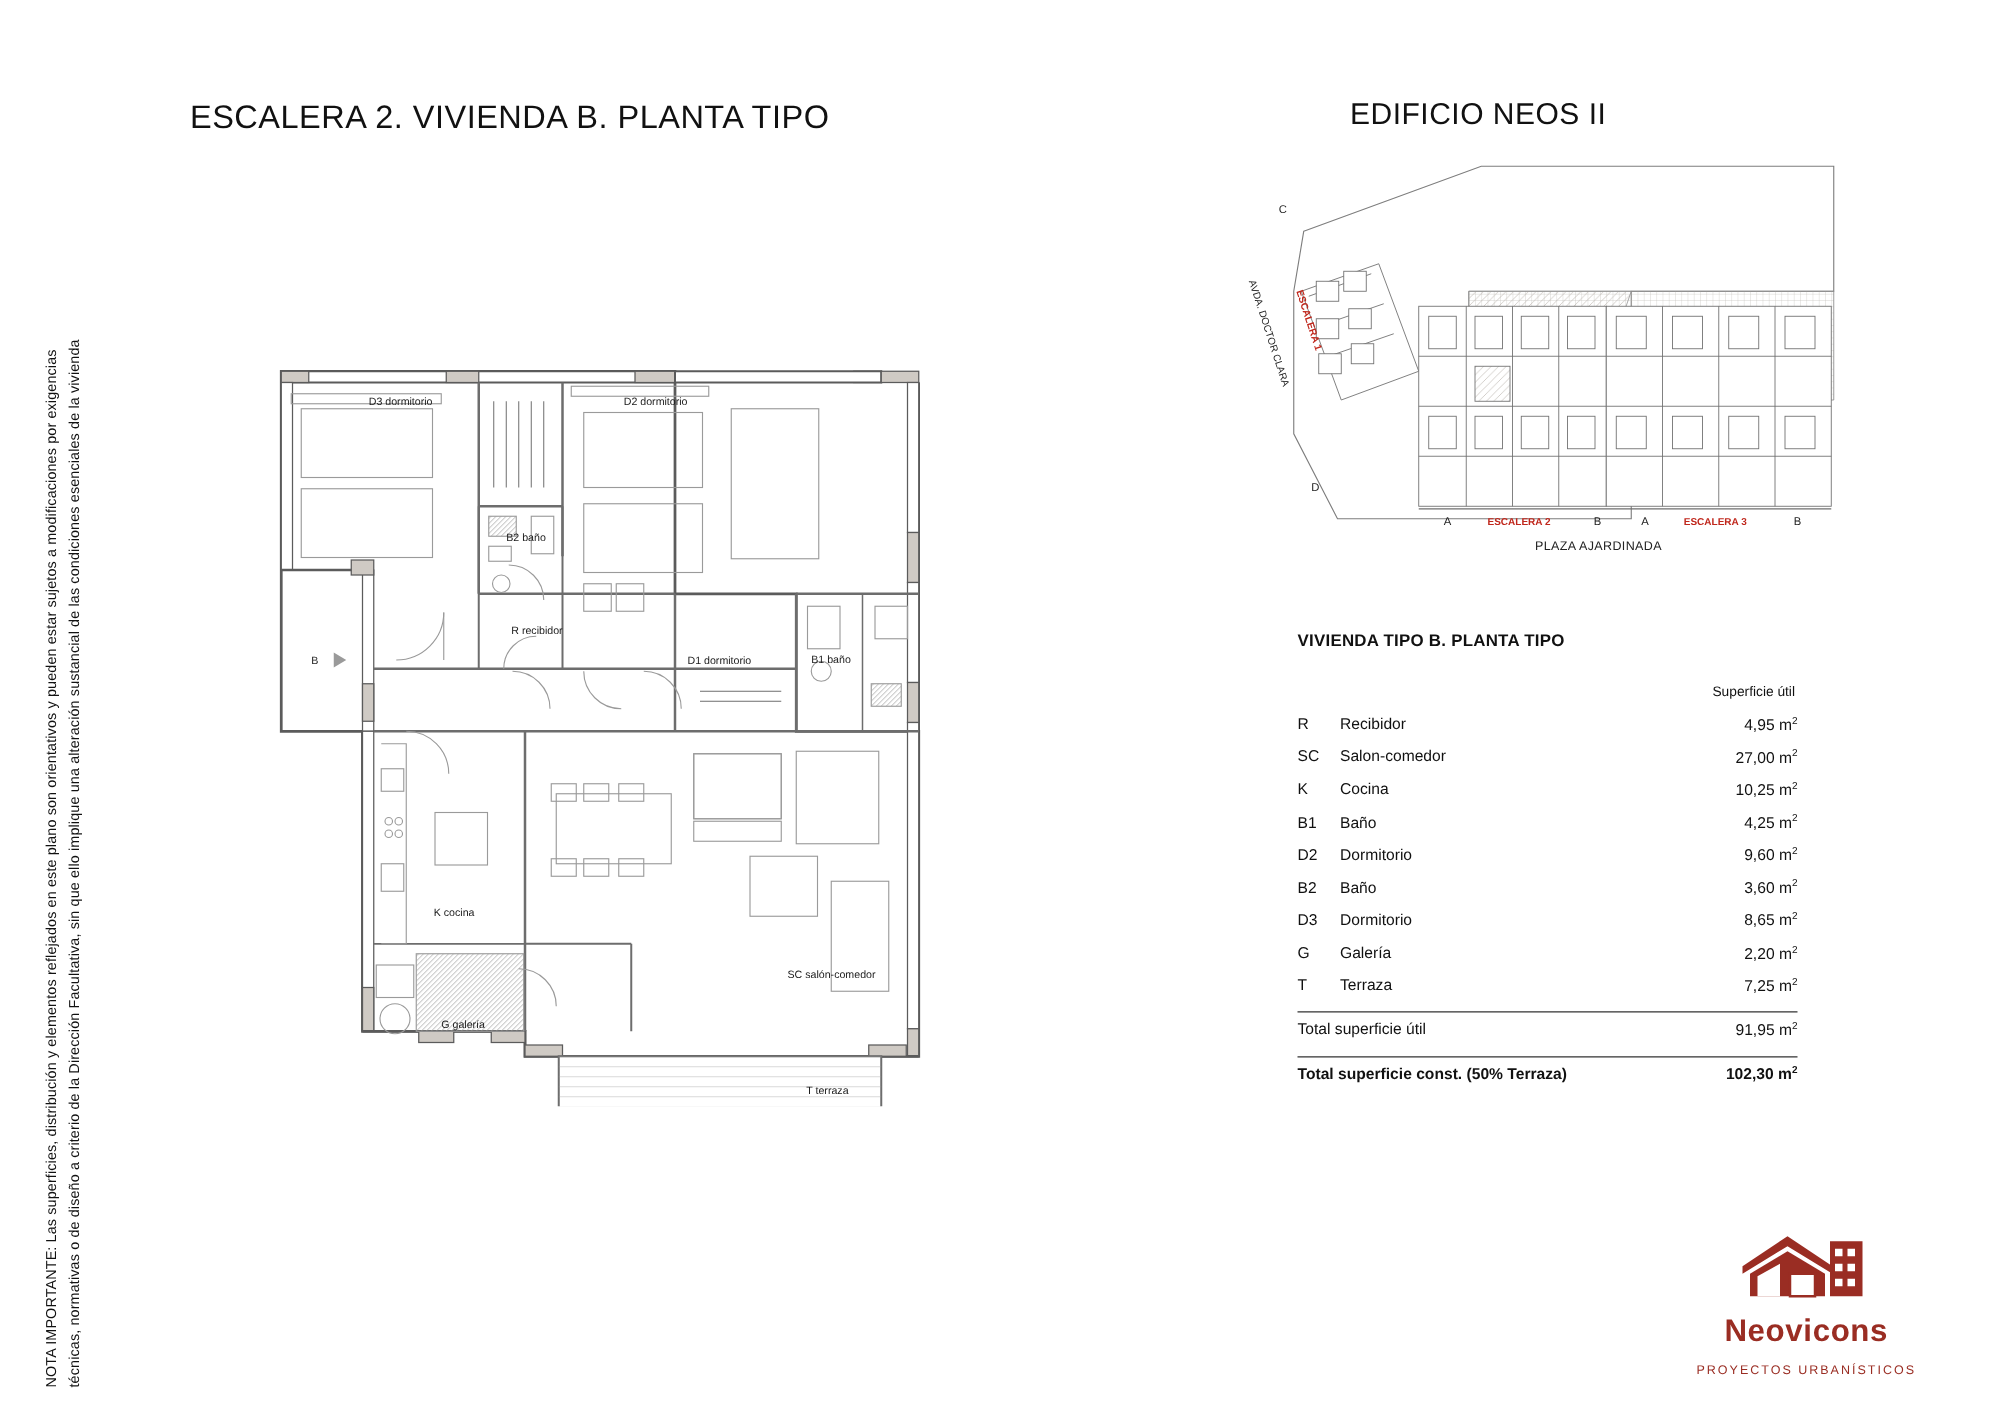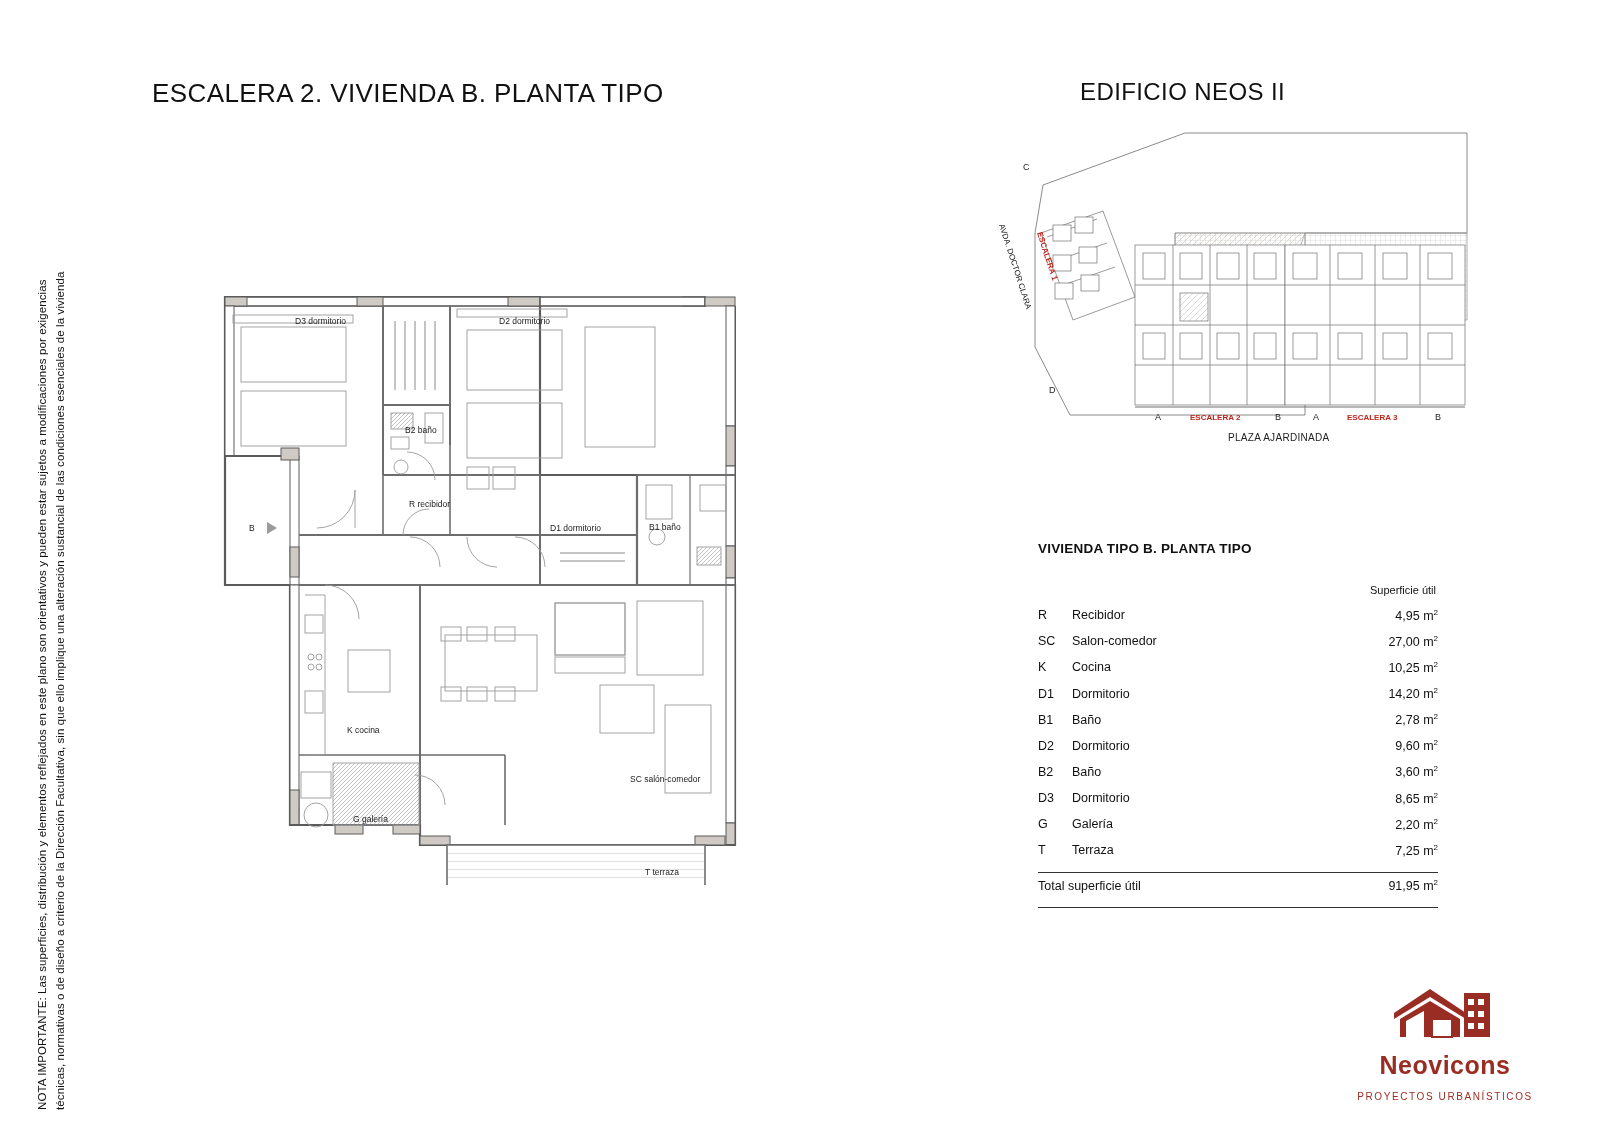--- a/index.html
+++ b/index.html
@@ -56,21 +56,21 @@
   .site-txt { font-size:8px; fill:#222; font-family:"Liberation Sans", sans-serif; }
   .site-txt-red { font-size:8px; fill:#c0271c; font-weight:bold; font-family:"Liberation Sans", sans-serif; }
   .site-txt-b { font-size:9px; fill:#222; font-family:"Liberation Sans", sans-serif; }
 
   .plaza-label {
     position:absolute; left:1228px; top:432px;
     font-size:10px; color:#222; letter-spacing:0.3px;
   }
 
   
-  .areas { position:absolute; left:1038px; top:505px; width:400px;margin-top:36px; }
+  .areas { position:absolute; left:1038px; top:505px; width:400px; }
   .areas h3 {
     margin:0 0 28px 0;
     font-size:13.5px; font-weight:bold; letter-spacing:0.2px; color:#111;
   }
   .areas .colhead {
     text-align:right; font-size:11px; color:#111;
     padding-bottom:6px; padding-right:2px;
   }
   table.area-table { border-collapse:collapse; width:100%; font-size:12.5px; }
   table.area-table td { padding:5.5px 0; color:#111; }
@@ -360,28 +360,23 @@
           <td class="code">SC</td>
           <td class="name">Salon-comedor</td>
           <td class="val"><span>27,00 m</span><sup>2</sup></td>
         </tr>
         <tr>
           <td class="code">K</td>
           <td class="name">Cocina</td>
           <td class="val"><span>10,25 m</span><sup>2</sup></td>
         </tr>
         <tr>
-          <td class="code">D1</td>
-          <td class="name">Dormitorio</td>
-          <td class="val"><span>14,20 m</span><sup>2</sup></td>
-        </tr>
-        <tr>
           <td class="code">B1</td>
           <td class="name">Baño</td>
-          <td class="val"><span>2,78 m</span><sup>2</sup></td>
+          <td class="val"><span>4,25 m</span><sup>2</sup></td>
         </tr>
         <tr>
           <td class="code">D2</td>
           <td class="name">Dormitorio</td>
           <td class="val"><span>9,60 m</span><sup>2</sup></td>
         </tr>
         <tr>
           <td class="code">B2</td>
           <td class="name">Baño</td>
           <td class="val"><span>3,60 m</span><sup>2</sup></td>
@@ -407,20 +402,28 @@
   <div class="rule"></div>
   <table class="area-table">
     <tbody>
       <tr class="total-row">
         <td class="name">Total superficie útil</td>
         <td class="val"><span>91,95 m</span><sup>2</sup></td>
       </tr>
     </tbody>
   </table>
   <div class="rule"></div>
+  <table class="area-table">
+    <tbody>
+      <tr class="total-const">
+        <td class="name">Total superficie const. (50% Terraza)</td>
+        <td class="val"><span>102,30 m</span><sup>2</sup></td>
+      </tr>
+    </tbody>
+  </table>
 </div>
 
 <div class="logo">
   <svg class="mark" width="118" height="62" viewBox="0 0 118 62" xmlns="http://www.w3.org/2000/svg">
     <g fill="#9a2d23">
       <rect x="78" y="8" width="26" height="44"></rect>
       <rect x="82" y="14" width="6" height="6" fill="#ffffff"></rect>
       <rect x="92" y="14" width="6" height="6" fill="#ffffff"></rect>
       <rect x="82" y="26" width="6" height="6" fill="#ffffff"></rect>
       <rect x="92" y="26" width="6" height="6" fill="#ffffff"></rect>

